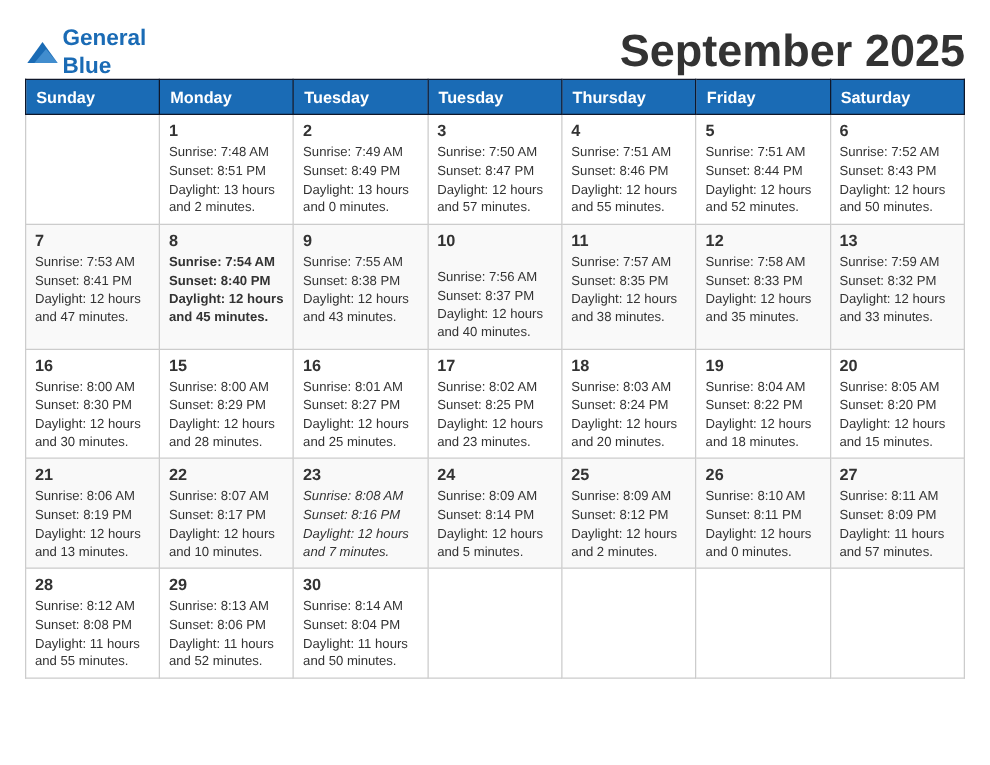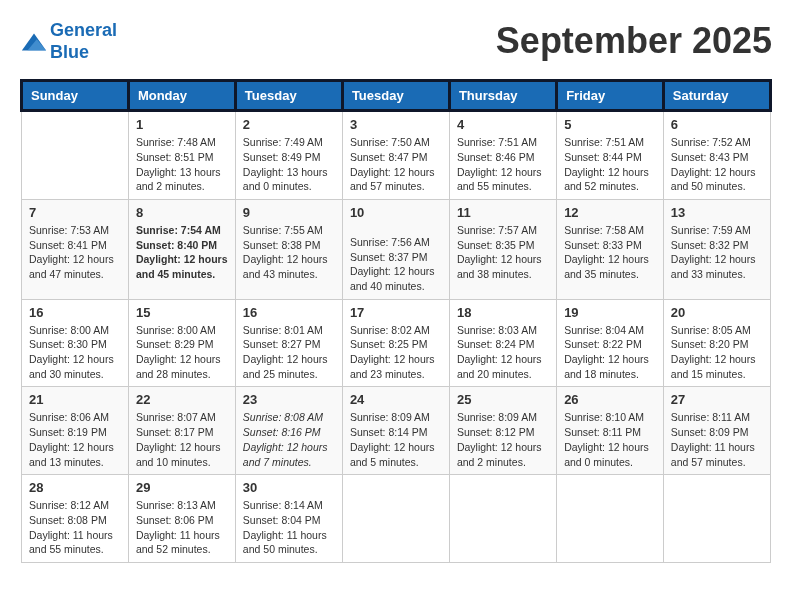--- a/index.html
+++ b/index.html
@@ -7,21 +7,20 @@
       font-family: Arial, sans-serif;
       background: #fff;
       width: 792px;
       min-height: 612px;
       padding: 20px;
     }
     .header-area {
       display: flex;
       justify-content: space-between;
       align-items: flex-start;
-      margin-bottom: 16px;
     }
     .logo {
       display: flex;
       align-items: center;
     }
     .logo-text {
       font-size: 18px;
       font-weight: bold;
       color: #333;
       line-height: 1.2;
@@ -51,21 +50,21 @@
       border-collapse: collapse;
       font-size: 11px;
     }
     thead tr th {
       background-color: #1a6bb5;
       color: #fff;
       padding: 6px 8px;
       text-align: left;
       font-size: 13px;
       font-weight: bold;
-      border: 3px solid #0f172a;
+      border: 1px solid #0f172a;
     }
     td {
       border: 1px solid #ccc;
       padding: 5px 7px;
       vertical-align: top;
       height: 80px;
       width: 108px;
     }
     .day-num {
       font-size: 13px;

